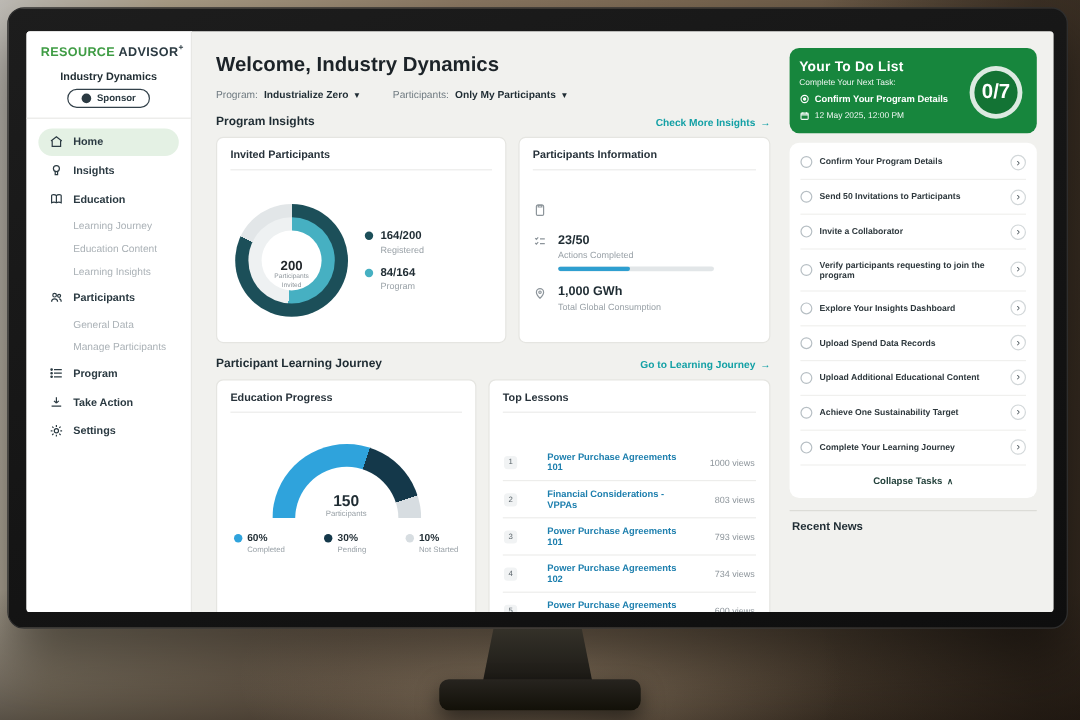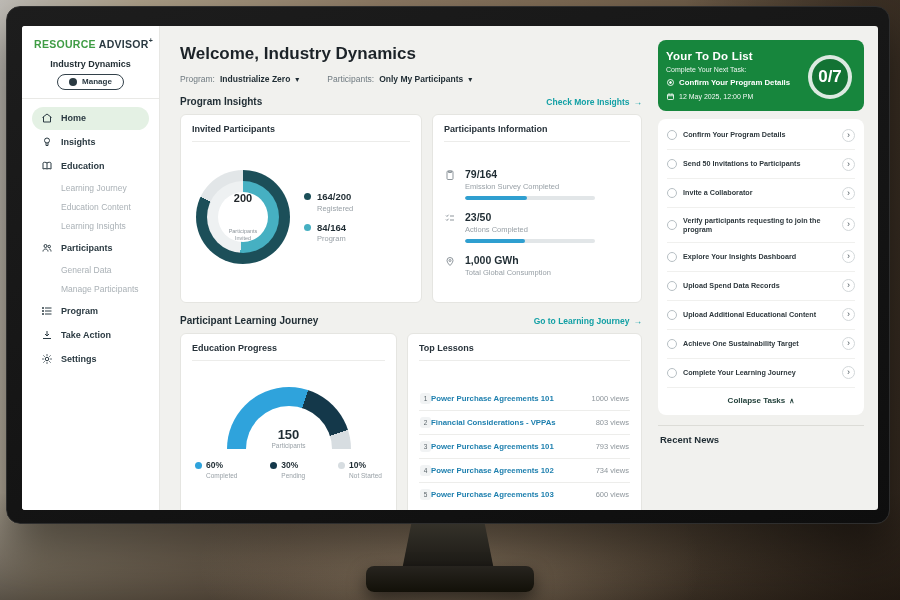--- a/index.html
+++ b/index.html
@@ -83,21 +83,21 @@
   .card-invited { width:242px; }
   .card-info { flex:1; }
   .card-edu { width:217px; }
   .card-lessons { flex:1; }
 
   
   .donut-wrap { display:flex; align-items:center; gap:14px; padding:2px 0 2px 4px; }
   .donut { width:94px; height:94px; border-radius:50%; position:relative; flex:0 0 94px; }
   .donut-inner { position:absolute; inset:11px; border-radius:50%; }
   .donut-center { position:absolute; inset:22px; background:#fff; border-radius:50%;
-                  display:flex; flex-direction:column; align-items:center; justify-content:space-between; text-align:center; }
+                  display:flex; flex-direction:column; align-items:center; justify-content:flex-end; text-align:center; }
   .donut-center .v { font-size:11px; font-weight:bold; }
   .donut-center .l { font-size:5.5px; color:#8d959b; line-height:1.25; width:36px; }
   .kv { display:flex; gap:6px; margin:9px 0; align-items:flex-start; }
   .dot { width:7px; height:7px; border-radius:50%; margin-top:2px; flex:0 0 7px; }
   .dot-reg { background:var(--c-donut-dark,#1c4f59); }
   .dot-act { background:var(--c-donut-mid,#46b0c2); }
   .kv .v { font-size:9.5px; font-weight:bold; color:#1f2c33; }
   .kv .l { font-size:7.5px; color:#99a1a7; margin-top:1.5px; }
 
   
@@ -119,21 +119,21 @@
   .gauge-legend { display:flex; justify-content:space-between; margin-top:11px; padding:0 3px; }
   .gl-top { display:flex; gap:4px; align-items:center; }
   .gl-top .dot { margin-top:0; }
   .dot-completed { background:var(--c-gauge-blue,#2fa3dc); }
   .dot-pending { background:var(--c-gauge-dark,#14384a); }
   .dot-notstarted { background:var(--c-gauge-light,#d7dde1); }
   .gl-v { font-size:8.5px; font-weight:bold; color:#1f2c33; }
   .gl-l { font-size:6.5px; color:#99a1a7; margin:2px 0 0 11px; }
 
   
-  .lesson { display:flex; align-items:center; gap:0; padding:6px 1px; border-bottom:1px solid #ededeb; }
+  .lesson { display:flex; align-items:center; gap:25px; padding:6px 1px; border-bottom:1px solid #ededeb; }
   .lesson:last-child { border-bottom:none; }
   .lesson-rank { width:11px; height:11px; border-radius:3px; background:#f1f3f4; color:#5a646a;
                  font-size:6.5px; display:flex; align-items:center; justify-content:center; flex:0 0 11px; }
   .lesson-title { flex:1; font-size:7.8px; font-weight:bold; color:var(--c-link-blue,#1d7fae); }
   .lesson-views { font-size:7.5px; color:#8d959b; }
 
   
   .right { width:224px; padding:14px 14px 0 4px; display:flex; flex-direction:column; }
   .todo-green { background:var(--c-green,#17863d); border-radius:8px; padding:10px 8px; color:#fff; position:relative; }
   .todo-title { font-size:11.5px; font-weight:bold; letter-spacing:.2px; }
@@ -167,21 +167,21 @@
 <div class="screen" data-interactable="false">
 
   <div class="sidebar" data-interactable="false">
     <div class="logo" data-interactable="false">
       <span class="res" data-interactable="false">RESOURCE</span>
       <span class="adv" data-interactable="false">ADVISOR</span><sup class="adv" data-interactable="false">+</sup>
     </div>
     <div class="org" data-interactable="false">Industry Dynamics</div>
     <div class="sponsor" data-interactable="true">
       <span class="s-dot" data-interactable="false"></span>
-      <span data-interactable="false">Manage</span>
+      <span data-interactable="false">Sponsor</span>
     </div>
     <div class="sb-divider" data-interactable="false"></div>
 
     <div class="nav-item active" data-interactable="true">
       <span class="nav-icon" data-interactable="false">
           <svg viewBox="0 0 24 24" fill="none" stroke="currentColor" stroke-width="2">
             <path d="M3 11 12 4l9 7"></path>
             <path d="M5 10v10h14V10"></path>
           </svg>
         </span>
@@ -308,27 +308,20 @@
 
       <div class="card card-info" data-interactable="false">
         <div class="card-title" data-interactable="false">Participants Information</div>
         <div class="stat" data-interactable="false">
           <span class="stat-icon" data-interactable="false">
               <svg viewBox="0 0 24 24" fill="none" stroke="currentColor" stroke-width="2">
                 <rect x="6" y="4" width="12" height="17" rx="2"></rect>
                 <path d="M9 4h6v3H9z"></path>
               </svg>
             </span>
-          <span>
-            <div class="v" data-interactable="false">79/164</div>
-            <div class="l" data-interactable="false">Emission Survey Completed</div>
-            <div class="bar" data-interactable="false">
-                <div class="bar-fill" data-interactable="false" style="width: 48%;"></div>
-              </div>
-          </span>
         </div>
         <div class="stat" data-interactable="false">
           <span class="stat-icon" data-interactable="false">
               <svg viewBox="0 0 24 24" fill="none" stroke="currentColor" stroke-width="2">
                 <path d="M4 7l2 2 3-3.5M4 15l2 2 3-3.5M12 8h8M12 16h8"></path>
               </svg>
             </span>
           <span>
             <div class="v" data-interactable="false">23/50</div>
             <div class="l" data-interactable="false">Actions Completed</div>

